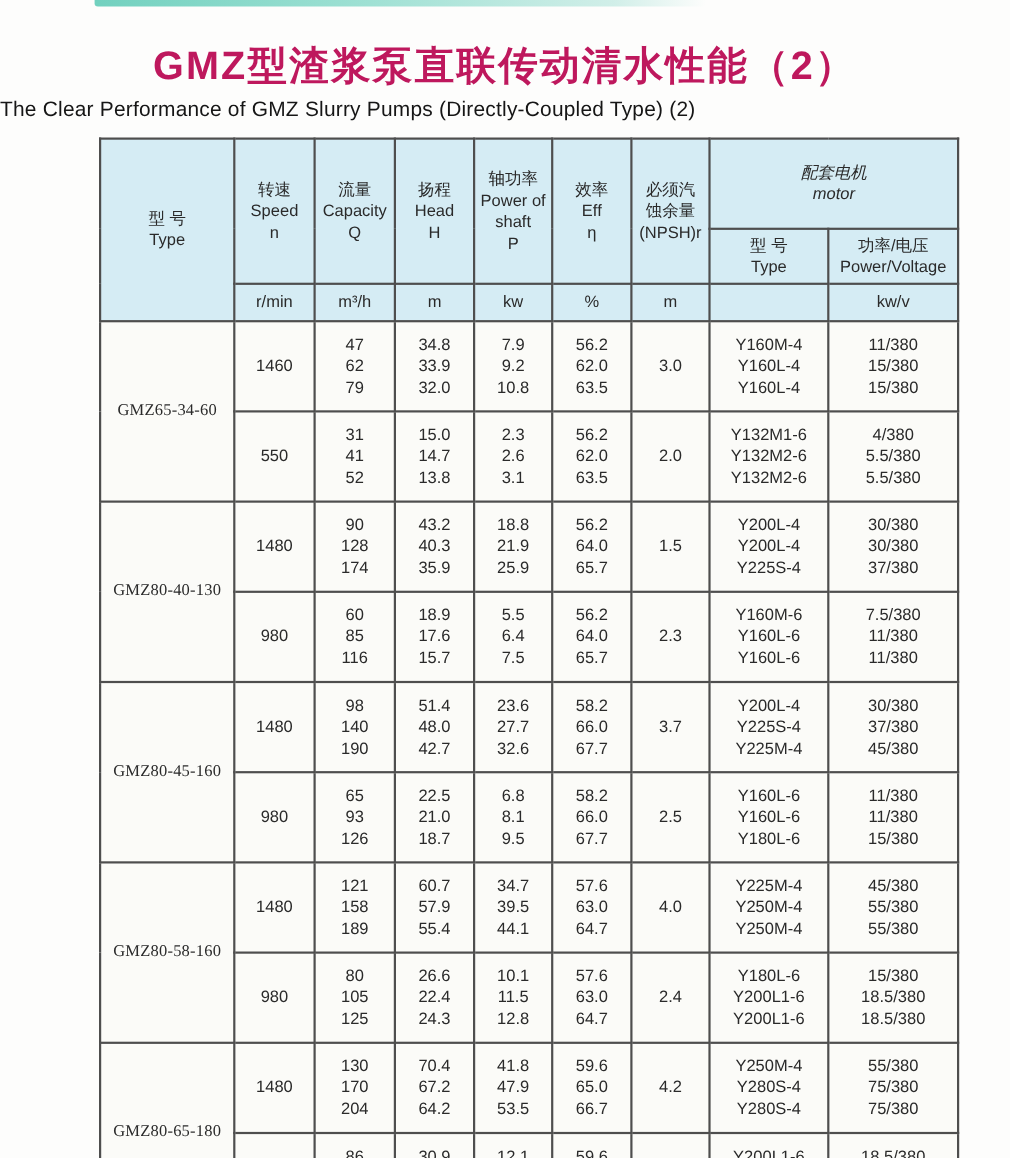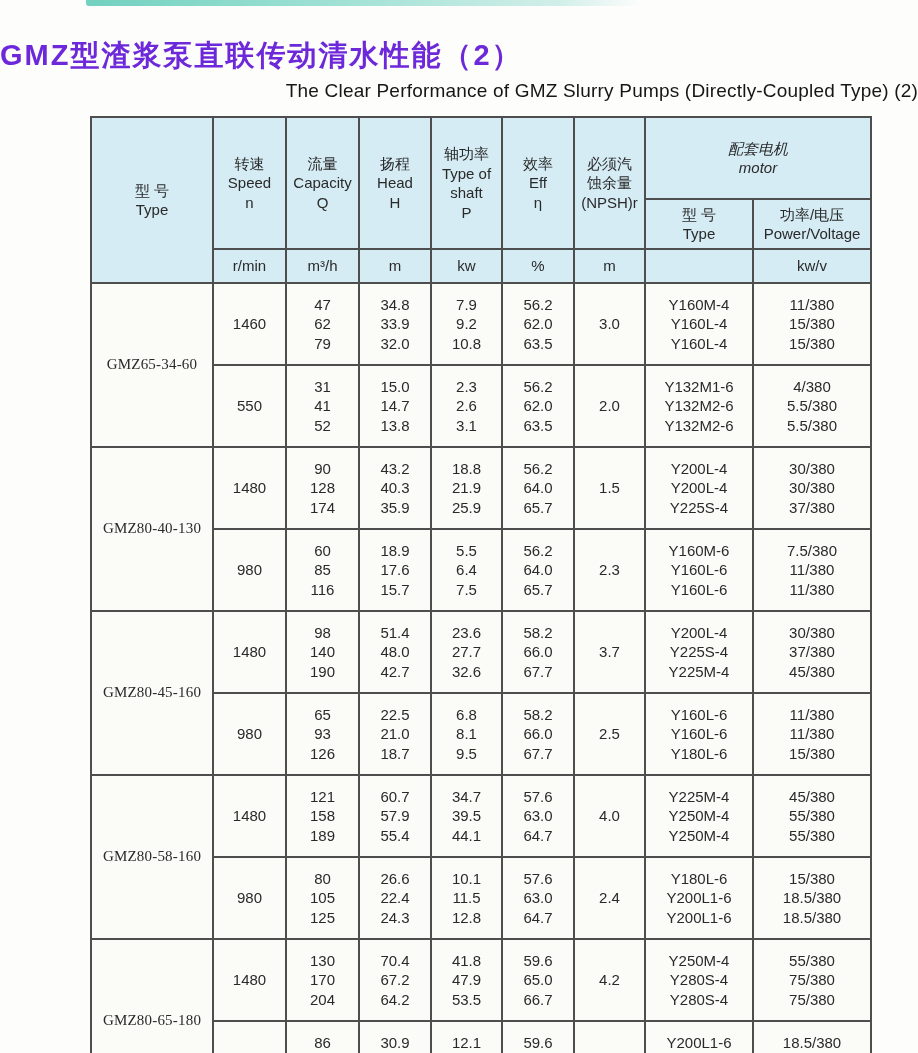--- a/index.html
+++ b/index.html
@@ -12,28 +12,29 @@
     overflow:hidden;
   }
   .top-strip{
     position:absolute;top:0;left:86px;width:556px;height:6px;
     background:linear-gradient(90deg,#59c9b4 0%,#8fdccd 45%,#c9ece5 85%,rgba(201,236,229,0) 100%);
     border-radius:0 0 3px 3px;
     opacity:.85;
   }
   .title-cn{
     margin:36px 0 4px 0;
-    color:#6d28d9;
-    font-size:29px;
+    text-align:center;
+    color:#be185d;
+    font-size:36px;
     font-weight:bold;
     letter-spacing:2px;
   }
   .title-en{
     margin:0 0 14px 0;
-    text-align:right;
+    text-align:left;
     color:#161616;
     font-size:19px;
     font-weight:normal;
     letter-spacing:0.2px;
   }
   table.perf{
     border-collapse:collapse;
     table-layout:fixed;
     margin-left:90px;
     width:780px;
@@ -98,21 +99,21 @@
         <div>Capacity</div>
         <div>Q</div>
       </th>
       <th rowspan="2">
         <div>扬程</div>
         <div>Head</div>
         <div>H</div>
       </th>
       <th rowspan="2">
         <div>轴功率</div>
-        <div>Type of</div>
+        <div>Power of</div>
         <div>shaft</div>
         <div>P</div>
       </th>
       <th rowspan="2">
         <div>效率</div>
         <div>Eff</div>
         <div>η</div>
       </th>
       <th rowspan="2">
         <div>必须汽</div>

